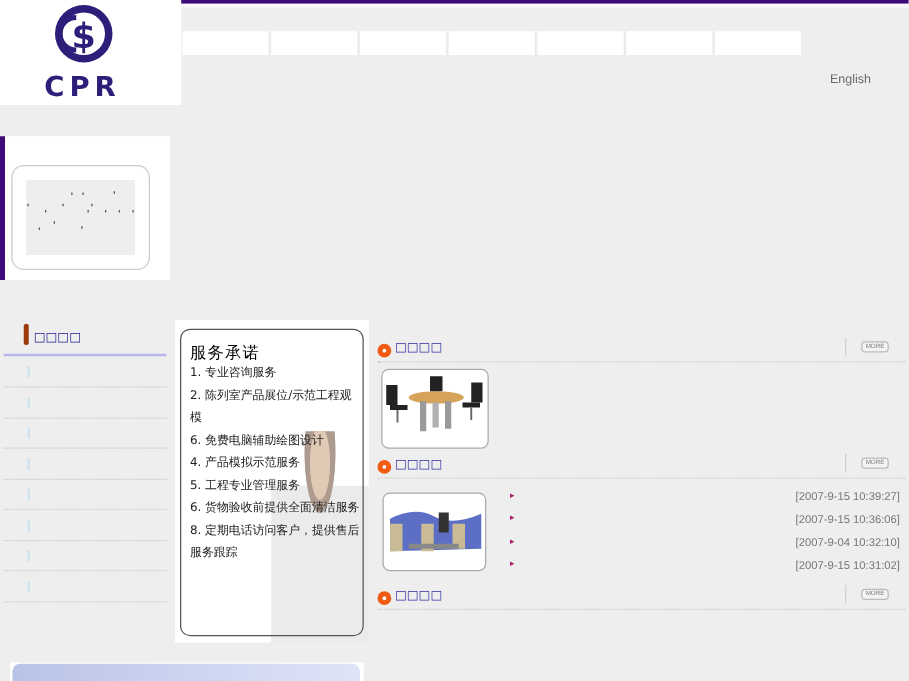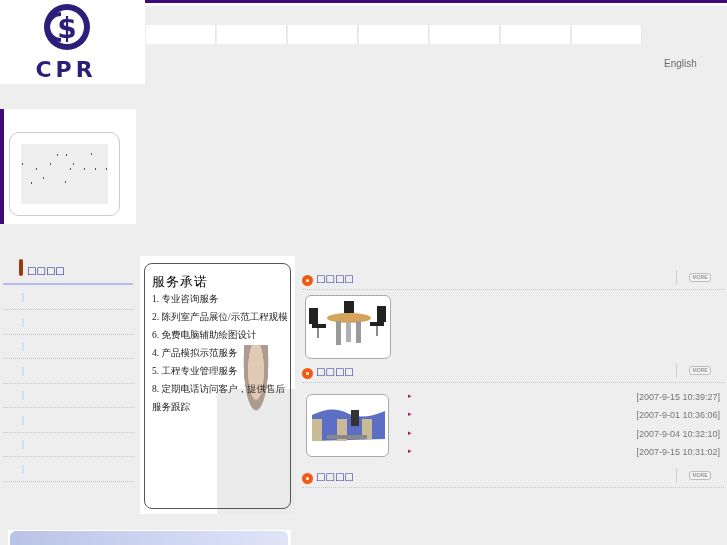--- a/index.html
+++ b/index.html
@@ -30,21 +30,21 @@
 
   .promise-card { position: absolute; left: 140px; top: 256px; width: 155px; height: 258px; background: #ffffff; }
   .promise-person { position: absolute; left: 217px; top: 345px; width: 78px; height: 169px;
     background: radial-gradient(ellipse at 50% 15%, #c9a07a 0 14%, transparent 15%),
                 radial-gradient(ellipse at 50% 10%, #6a4a32 0 22%, transparent 23%),
                 linear-gradient(180deg, transparent 0 26%, #dcdcdc 26% 100%);
     opacity: 0.55; }
   .promise-box { position: absolute; left: 144px; top: 263px; width: 147px; height: 246px; border: 1.5px solid #555; border-radius: 8px; }
   .promise-title { position: absolute; left: 152px; top: 273px; font-size: 13px; color: #000000; letter-spacing: 1px; }
   .promise-list { position: absolute; left: 152px; top: 290px; width: 138px; font-size: 9.5px; color: #222; line-height: 18px; }
-  .promise-list li { list-style: none; font-family: Liberation Serif, serif; }
+  .promise-list li { list-style: none; }
 
   .section-head { position: absolute; left: 302px; height: 20px; width: 422px; border-bottom: 1px dotted #c8c8c8; }
   .section-icon { position: absolute; left: 0; top: 5px; width: 11px; height: 11px; border-radius: 50%; background: #f05a12; }
   .section-icon::after { content: ""; position: absolute; left: 4px; top: 4px; width: 3px; height: 3px; border-radius: 50%; background: #fff; }
   .section-title { position: absolute; left: 14px; top: 3px; font-size: 10px; color: #3030a0; }
   .section-sep { position: absolute; left: 374px; top: 0; width: 1px; height: 15px; background: #d0d0d0; }
   .more-btn { position: absolute; left: 387px; top: 3px; width: 22px; height: 9px; border: 1px solid #bbb; border-radius: 3px; background: #f4f4f4; font-size: 5px; color: #777; text-align: center; line-height: 7px; font-family: "Liberation Sans", sans-serif; cursor: pointer; }
 
   .thumb { position: absolute; background: #fff; border: 1px solid #aaa; border-radius: 6px; overflow: hidden; cursor: pointer; }
 
@@ -117,20 +117,21 @@
 <div class="promise-card"></div>
 <div class="promise-person"></div>
 <div class="promise-box"></div>
 <div class="promise-title">服务承诺</div>
 <ul class="promise-list">
   <li>1. 专业咨询服务</li>
   <li>2.  陈列室产品展位/示范工程观模</li>
   <li>6. 免费电脑辅助绘图设计</li>
   <li>4. 产品模拟示范服务</li>
   <li>5. 工程专业管理服务</li>
+  <li>6. 货物验收前提供全面清洁服务</li>
   <li>8. 定期电话访问客户，提供售后服务跟踪</li>
 </ul>
 
 <div class="section-head" style="top:270px">
   <span class="section-icon"></span>
   <span class="section-title">□□□□</span>
   <span class="section-sep"></span>
   <span class="more-btn">MORE</span>
 </div>
 <div class="thumb" style="left:305px;top:295px;width:86px;height:64px">
@@ -162,21 +163,21 @@
     <rect x="30" y="24" width="10" height="22" fill="#c9bb95"></rect>
     <rect x="55" y="24" width="10" height="20" fill="#c9bb95"></rect>
     <rect x="44" y="15" width="8" height="16" fill="#333"></rect>
     <rect x="20" y="40" width="40" height="4" fill="#888"></rect>
   </svg>
 </div>
 
 <span class="news-bullet" style="top:397px"></span>
 <span class="news-date" style="top:392px">[2007-9-15 10:39:27]</span>
 <span class="news-bullet" style="top:415px"></span>
-<span class="news-date" style="top:410px">[2007-9-01 10:36:06]</span>
+<span class="news-date" style="top:410px">[2007-9-15 10:36:06]</span>
 <span class="news-bullet" style="top:434px"></span>
 <span class="news-date" style="top:429px">[2007-9-04 10:32:10]</span>
 <span class="news-bullet" style="top:452px"></span>
 <span class="news-date" style="top:447px">[2007-9-15 10:31:02]</span>
 
 <div class="section-head" style="top:468px">
   <span class="section-icon"></span>
   <span class="section-title">□□□□</span>
   <span class="section-sep"></span>
   <span class="more-btn">MORE</span>

